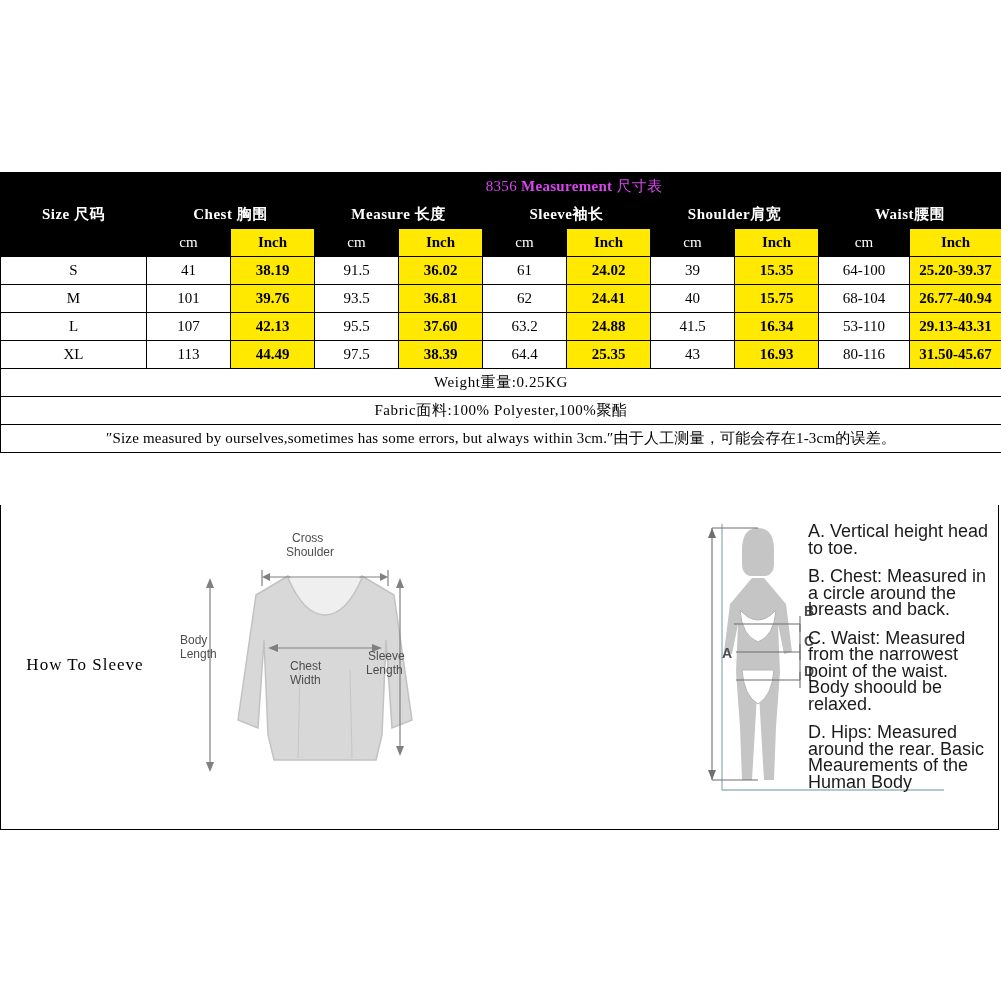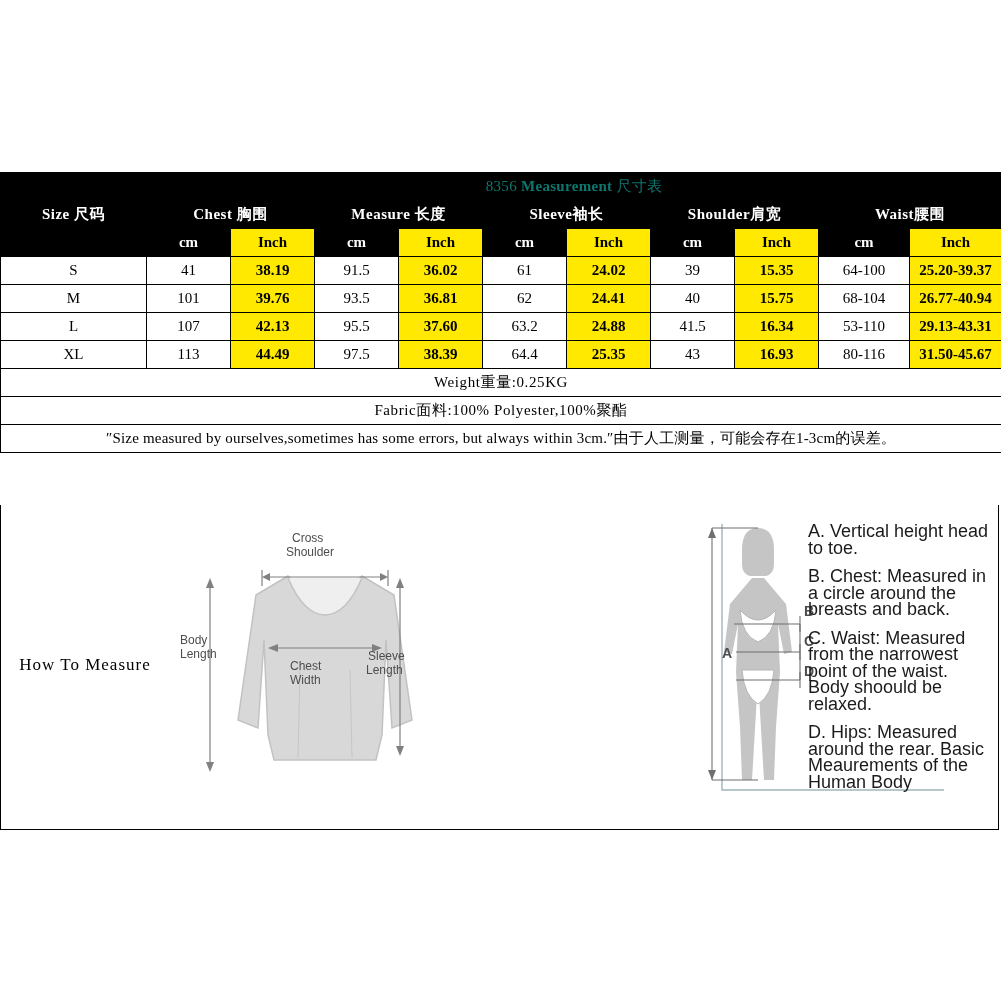--- a/index.html
+++ b/index.html
@@ -36,21 +36,21 @@
     border: 1px solid #000;
     text-align: center;
     vertical-align: middle;
     font-family: "Liberation Serif", serif;
     font-size: 15px;
     padding: 0;
     height: 27px;
   }
   .title-cell {
     background: #000;
-    color: #0f766e;
+    color: #d946ef;
     font-size: 17px;
     height: 45px;
     letter-spacing: 0.3px;
   }
   .title-cell .bold {
     font-weight: bold;
   }
   .size-col-head {
     background: #000;
     color: #fff;
@@ -62,21 +62,21 @@
     background: #000;
     color: #fff;
     font-size: 15px;
     font-weight: bold;
     height: 48px;
     letter-spacing: 0.5px;
   }
   .unit-cm {
     background: #000;
     color: #fff;
-    font-weight: bold;
+    font-weight: normal;
     font-size: 13px;
     height: 32px;
   }
   .unit-inch {
     background: #ffe900;
     color: #000;
     font-weight: bold;
     font-size: 13px;
     height: 32px;
     margin-top: 36px;
@@ -268,21 +268,21 @@
         </tr>
         <tr class="note-row-small">
           <td colspan="11">″Size measured by ourselves,sometimes has some errors, but always within 3cm.″由于人工测量，可能会存在1-3cm的误差。</td>
         </tr>
       </tbody>
     </table>
   </div>
 
   <div class="measure-section"></div>
 
-  <div class="measure-label">How To Measure</div>
+  <div class="measure-label">How To Sleeve</div>
 
   <div class="fig-left">
     <svg width="290" height="280" viewBox="0 0 290 280">
 
       <g fill="#d8d8d8" stroke="#c2c2c2" stroke-width="1.5">
         <path d="M76 75 L108 56 Q124 70 145 70 Q166 70 182 56 L214 75
                  L232 200 L212 208 L206 120 L202 215 L196 240 L94 240 L88 215 L84 120 L78 208 L58 200 Z"></path>
       </g>
 
       <path d="M108 58 Q124 95 145 95 Q166 95 182 58" fill="#efefef" stroke="#c2c2c2" stroke-width="1.5"></path>

